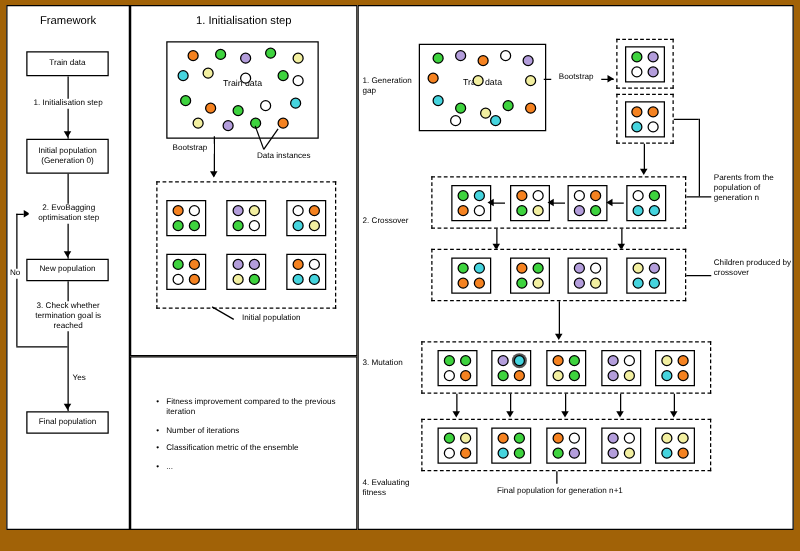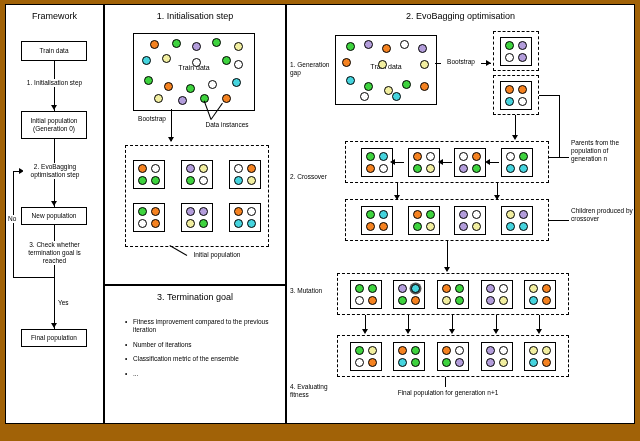--- a/index.html
+++ b/index.html
@@ -144,31 +144,29 @@
             <span class="dot" style="background: rgb(69, 212, 222);"></span>
           </div>
         </div>
     </div>
 
     <div class="pline" style="left:82px;top:250px;width:20px;transform:rotate(-150deg);"></div>
     <div class="flabel" style="left:84px;top:246px;width:56px;">Initial population</div>
   </div>
 
   <div class="panel" style="left:104px;top:285px;width:182px;height:139px;">
-    <div class="ptitle">3. Termination goal</div>
     <div class="bullets" style="left:20px;top:32px;width:148px;">
         <div class="bullet-item">Fitness improvement compared to the previous iteration</div>
         <div class="bullet-item">Number of iterations</div>
         <div class="bullet-item">Classification metric of the ensemble</div>
         <div class="bullet-item">...</div>
       </div>
   </div>
 
   <div class="panel" style="left:286px;top:4px;width:349px;height:420px;">
-    <div class="ptitle">2. EvoBagging optimisation</div>
 
     <div class="slabel" style="left:3px;top:56px;width:44px;">1. Generation gap</div>
     <div class="slabel" style="left:3px;top:168px;width:46px;">2. Crossover</div>
     <div class="slabel" style="left:3px;top:282px;width:46px;">3. Mutation</div>
     <div class="slabel" style="left:3px;top:378px;width:44px;">4. Evaluating fitness</div>
 
     <div class="trainbox" style="left:48px;top:30px;width:100px;height:68px;">
       <span class="trainlabel" style="top:27px;">Train data</span>
     <span class="dot sc" style="left: 10px; top: 6px; background: rgb(62, 211, 62);"></span>
         <span class="dot sc" style="left: 28px; top: 4px; background: rgb(179, 157, 219);"></span>

